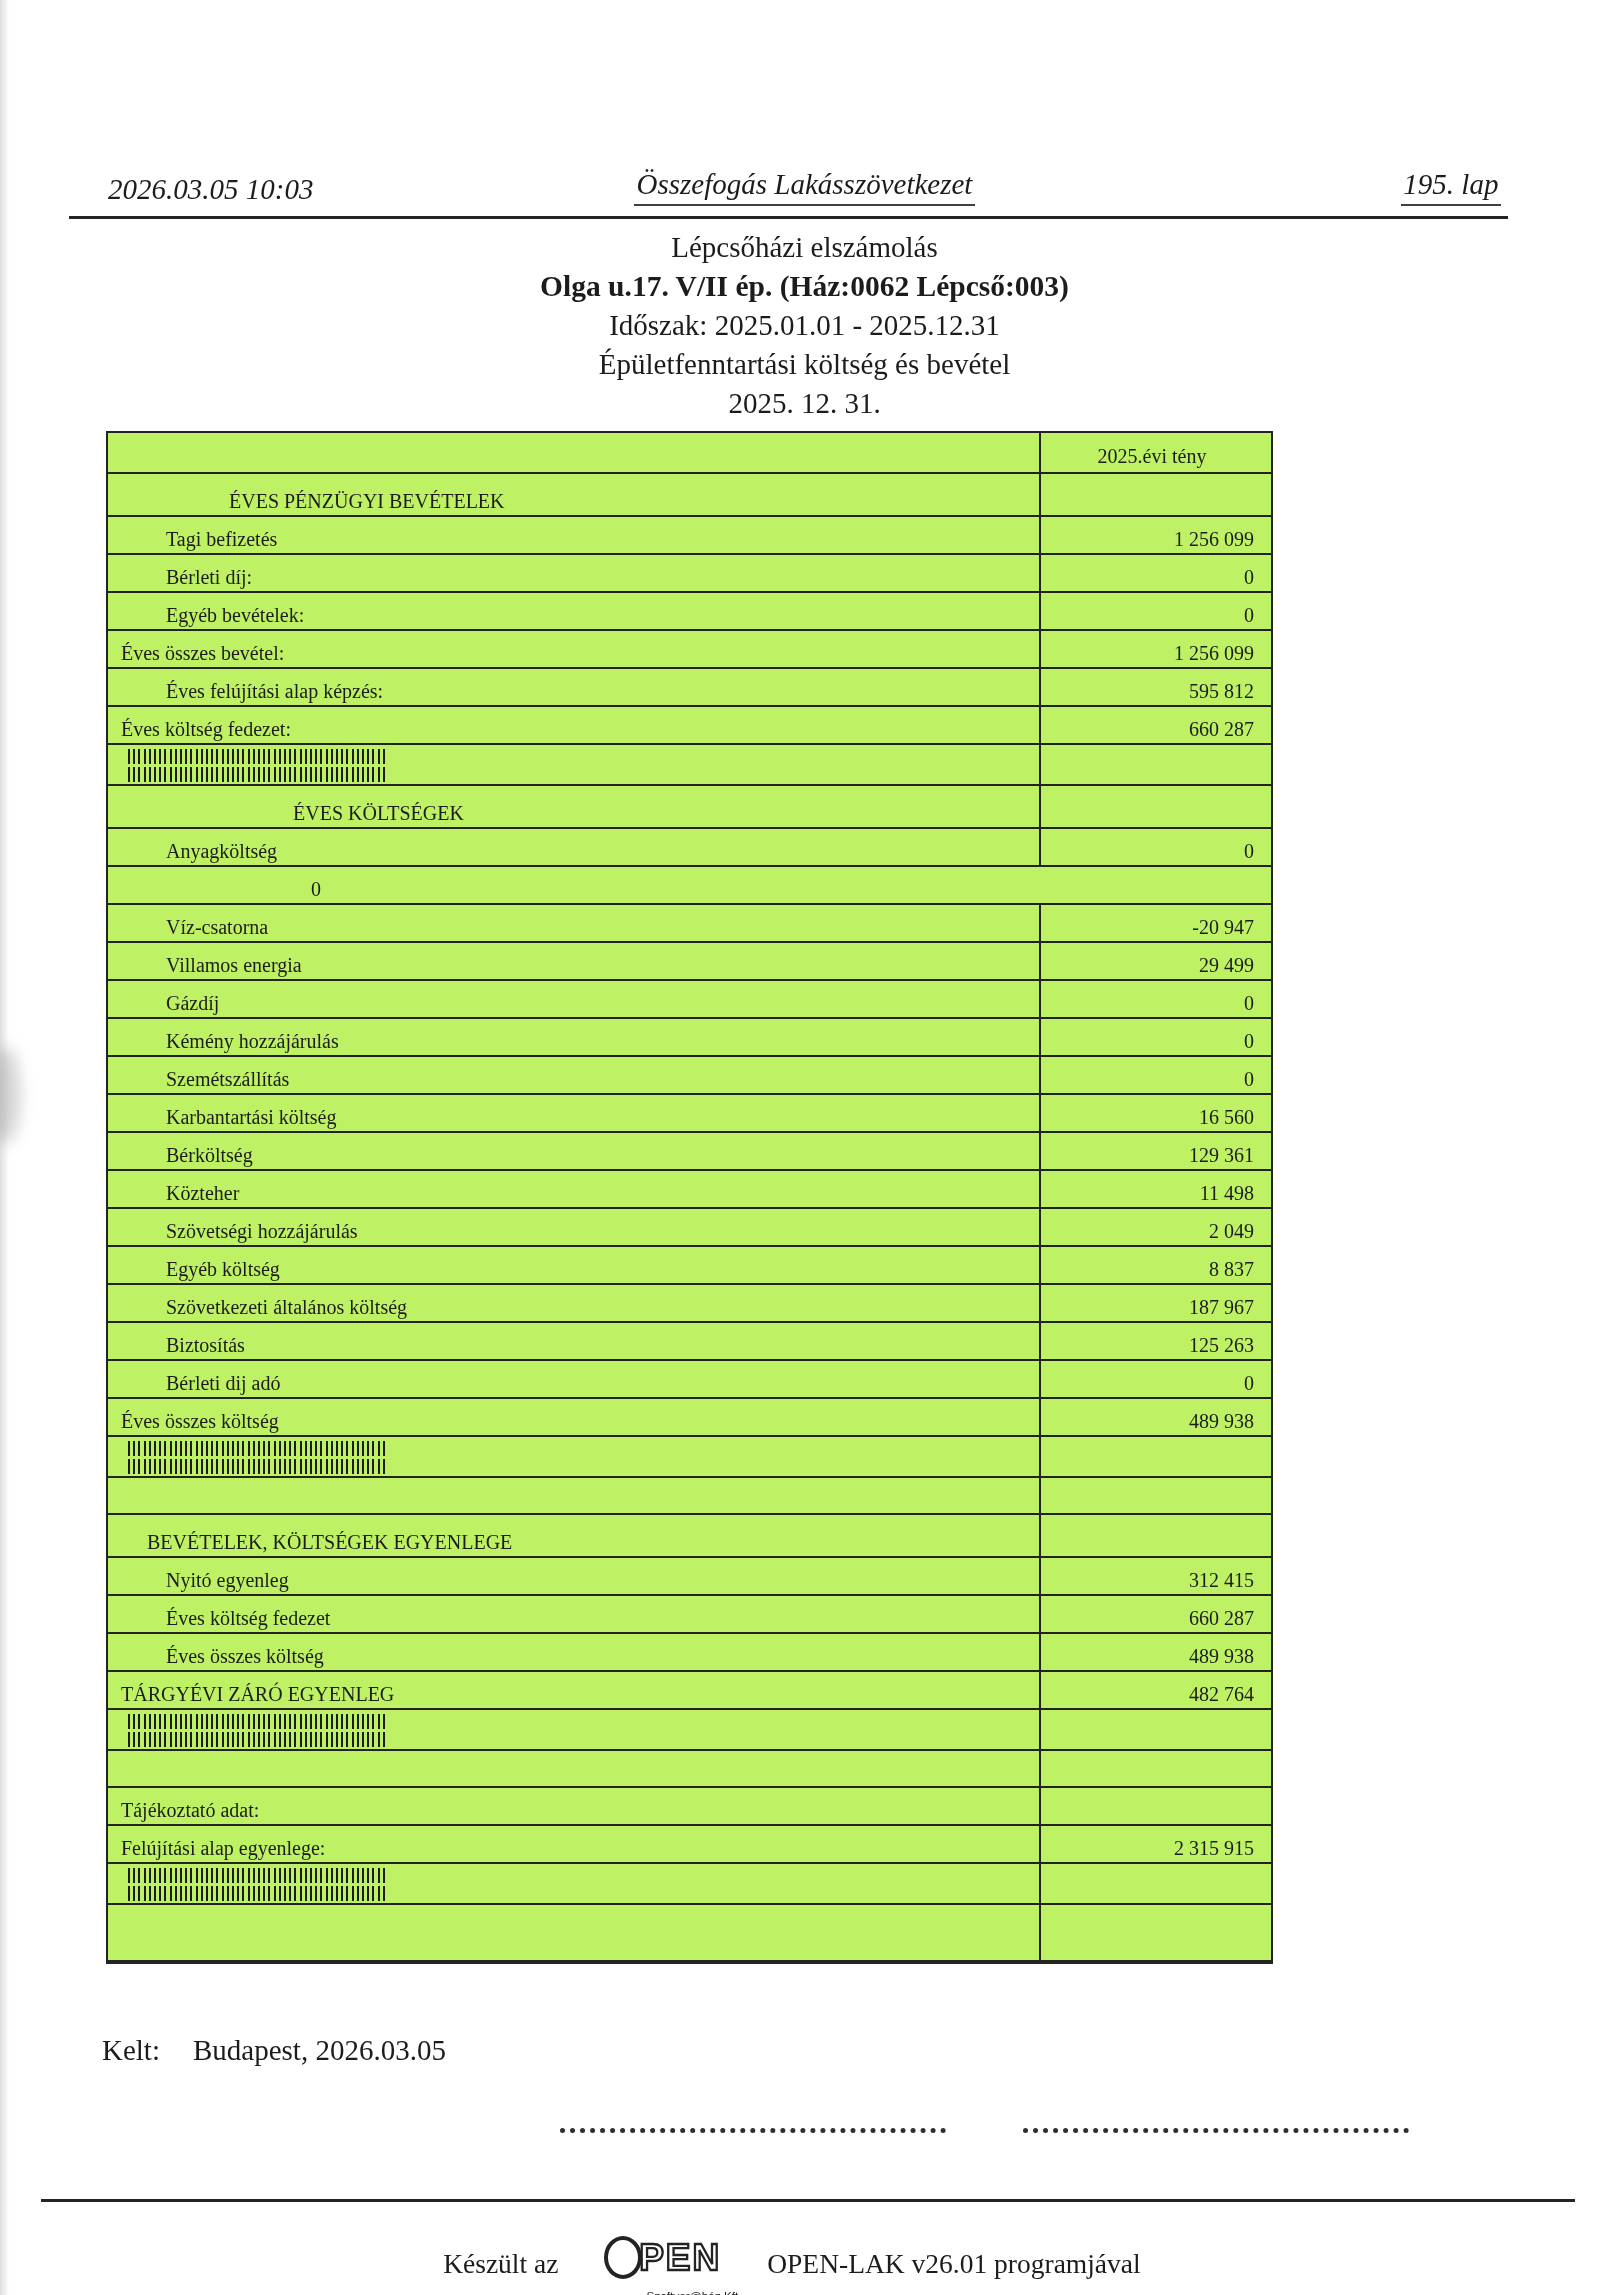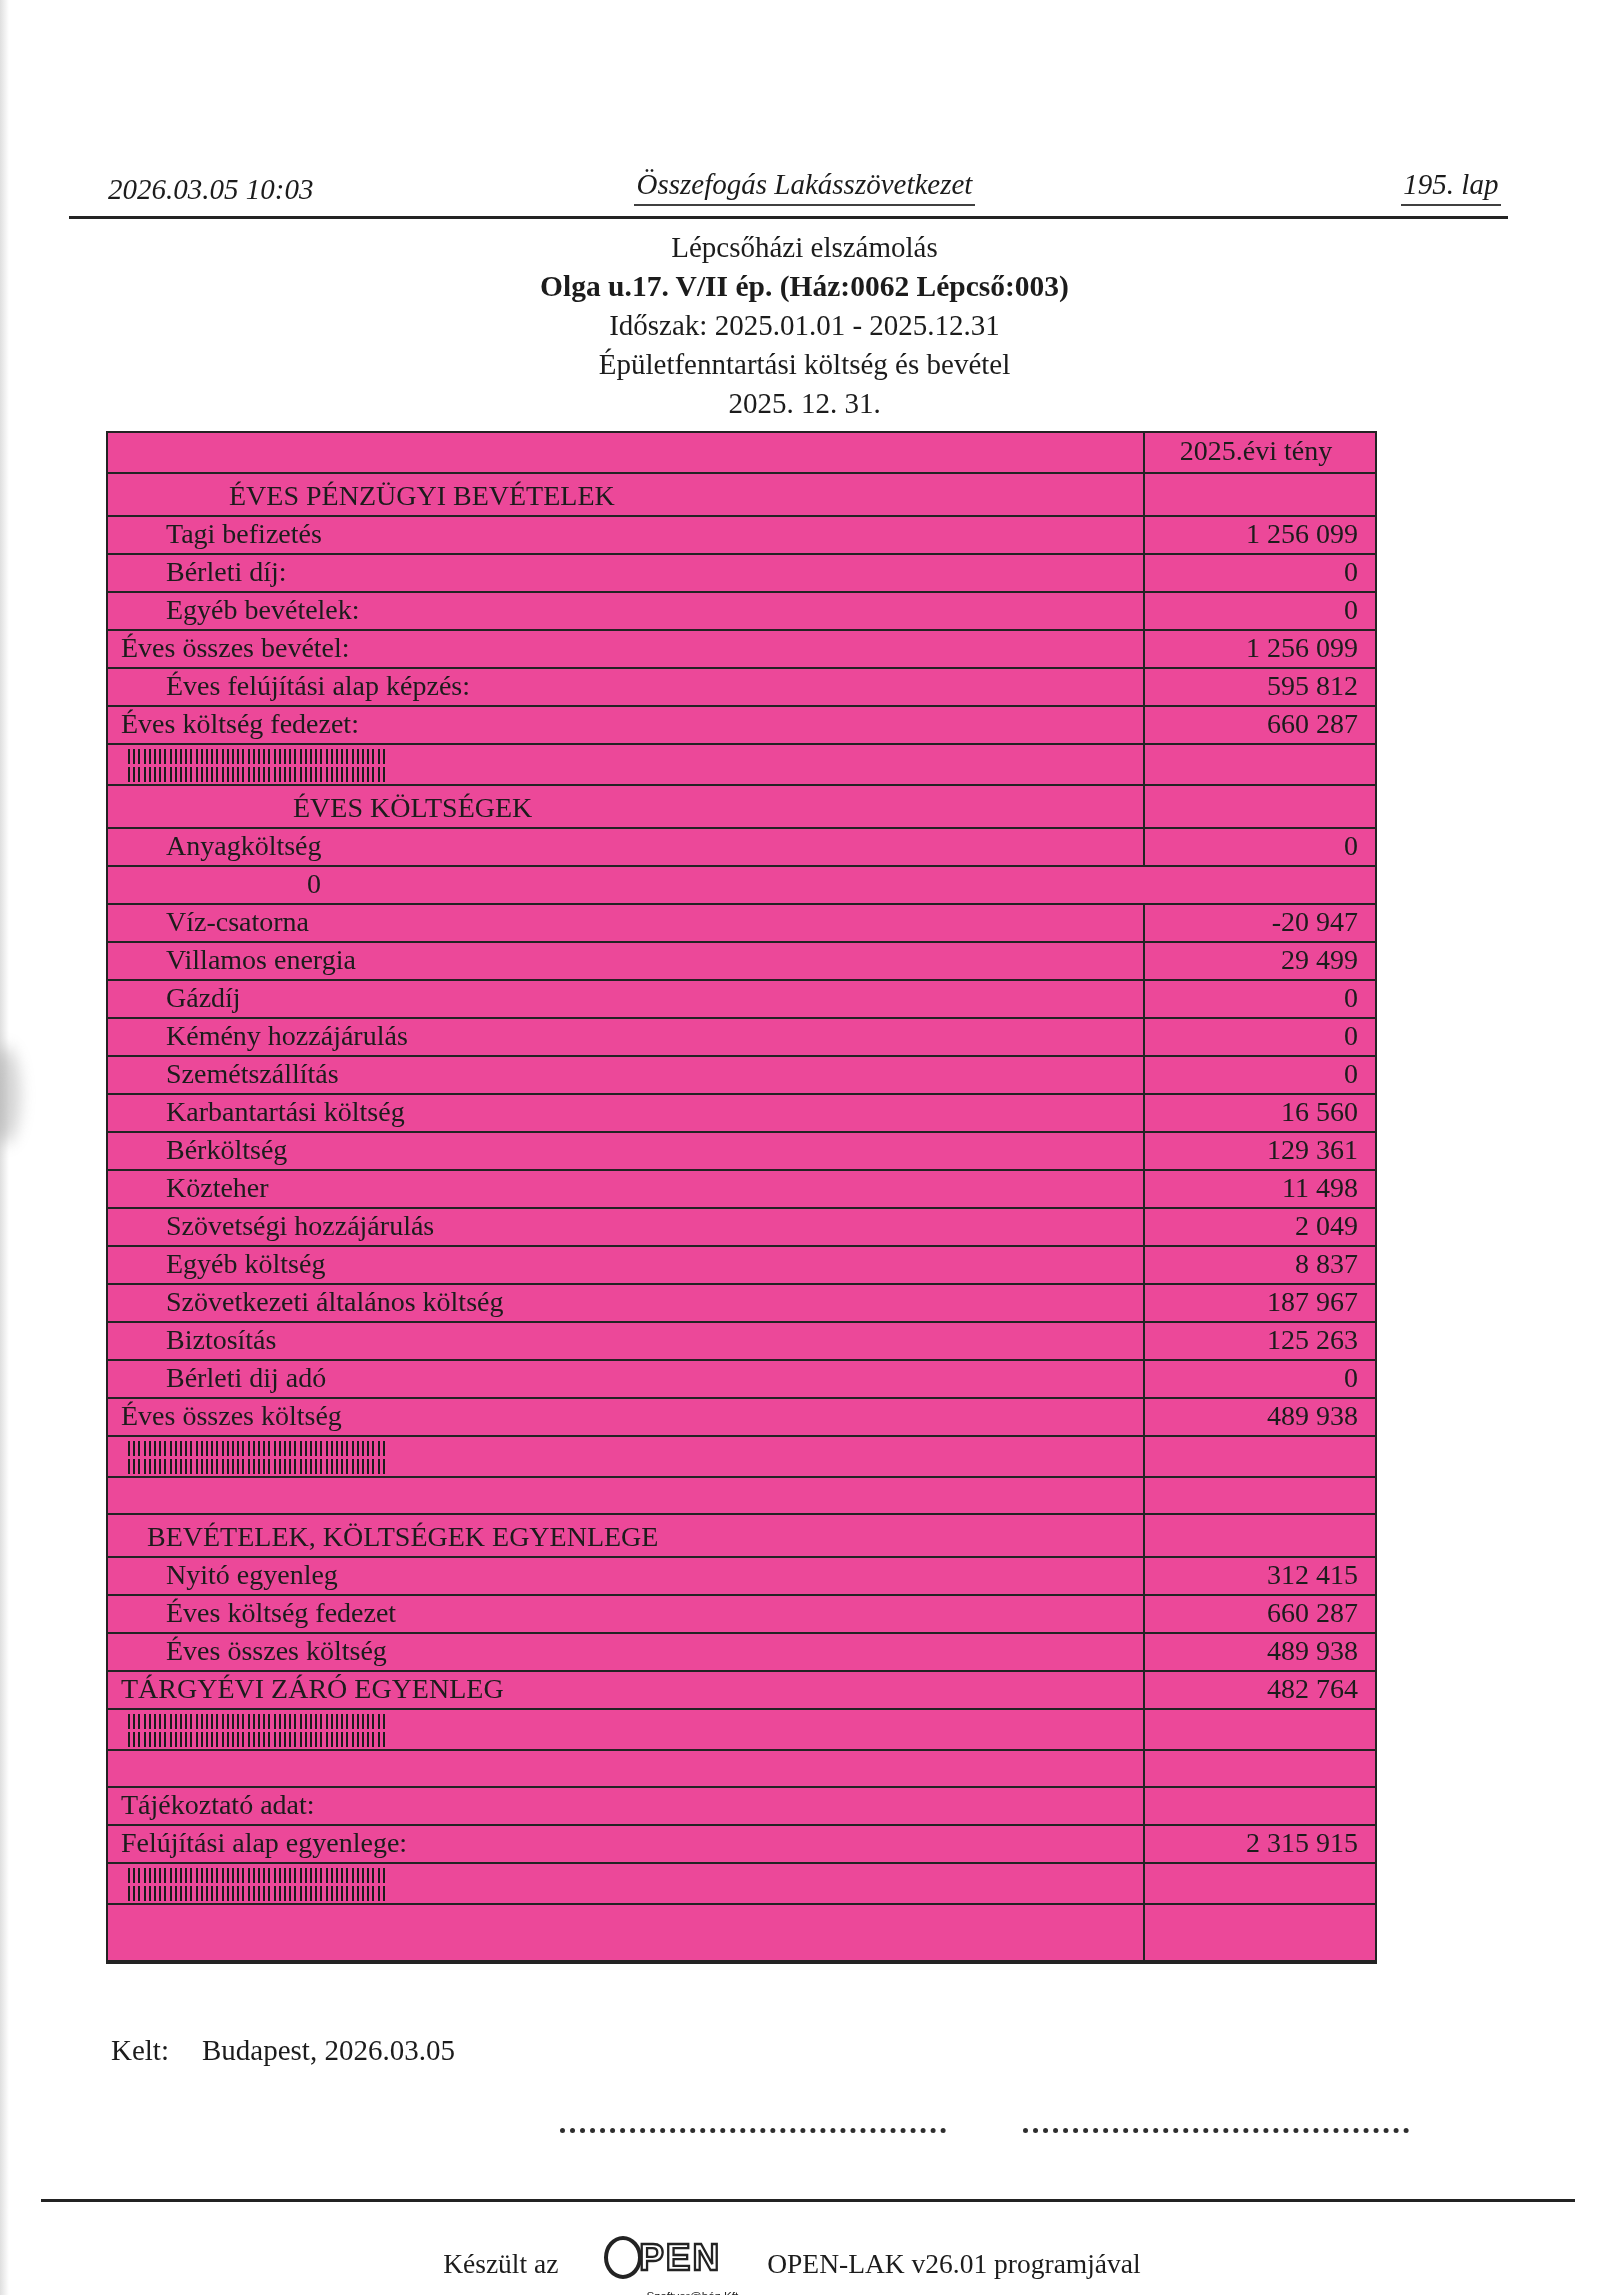--- a/index.html
+++ b/index.html
@@ -38,24 +38,24 @@
   }
 
   .subhdr {
     position: absolute; top: 228px; left: 108px; width: 1393px;
     text-align: center; font-size: 29px; line-height: 39px;
   }
   .subhdr .bold { font-weight: bold; font-size: 29.5px; }
 
   
   .report-table {
-    position: absolute; top: 431px; left: 106px; width: 1271px;
+    position: absolute; top: 431px; left: 106px; width: 1167px;
     border: 2.6px solid #232323; border-bottom-width: 4.6px;
-    font-size: 28px; line-height: 1.1;
-    background: #ec4899;
+    font-size: 20px; line-height: 1.1;
+    background: #bef264;
   }
   .row { display: flex; border-bottom: 2px solid #232323; }
   .row:last-child { border-bottom: none; }
   .c-label {
     flex: 1; border-right: 2px solid #232323;
     display: flex; align-items: flex-end;
     padding: 0 6.5px 3.3px 14.4px;
     overflow: hidden; white-space: nowrap;
   }
   .c-value {
@@ -80,21 +80,21 @@
   .rt-blank.tall { height: 55px; }
 
   .barcode { width: 257px; display: flex; flex-direction: column; gap: 3.3px; }
   .stripe {
     height: 15px;
     background: repeating-linear-gradient(90deg, #1c1c1c 0 2px, transparent 2px 5.2px);
   }
 
   
   .kelt {
-    position: absolute; top: 2034px; left: 111px;
+    position: absolute; top: 2034px; left: 102px;
     font-size: 29px; display: flex; gap: 33px;
   }
   .signatures {
     position: absolute; top: 2103px; left: 560px;
     display: flex; gap: 77px;
   }
   .sig { width: 386px; height: 30px; border-bottom: 5.2px dotted #2e2e2e; }
 
   .foot-rule {
     position: absolute; top: 2199px; left: 41px; width: 1534px; height: 3.3px;

